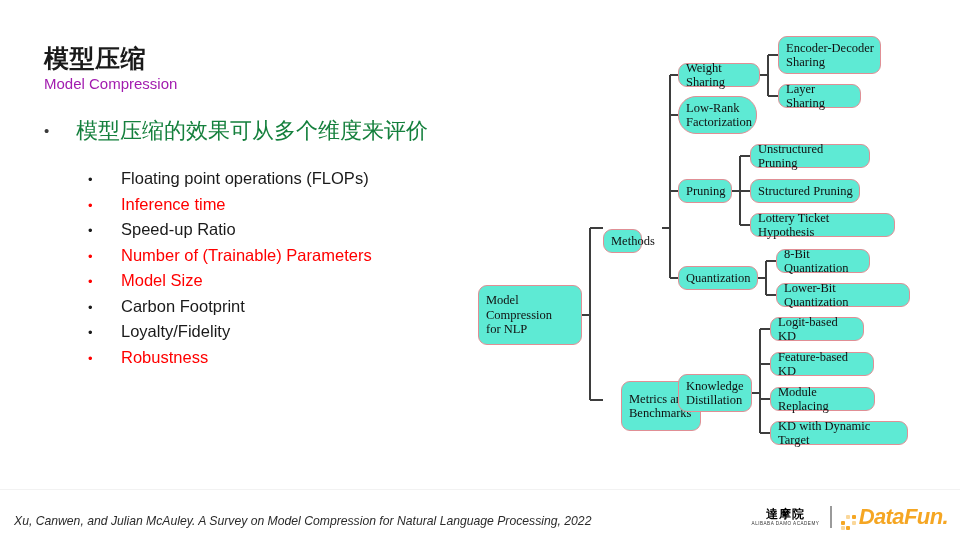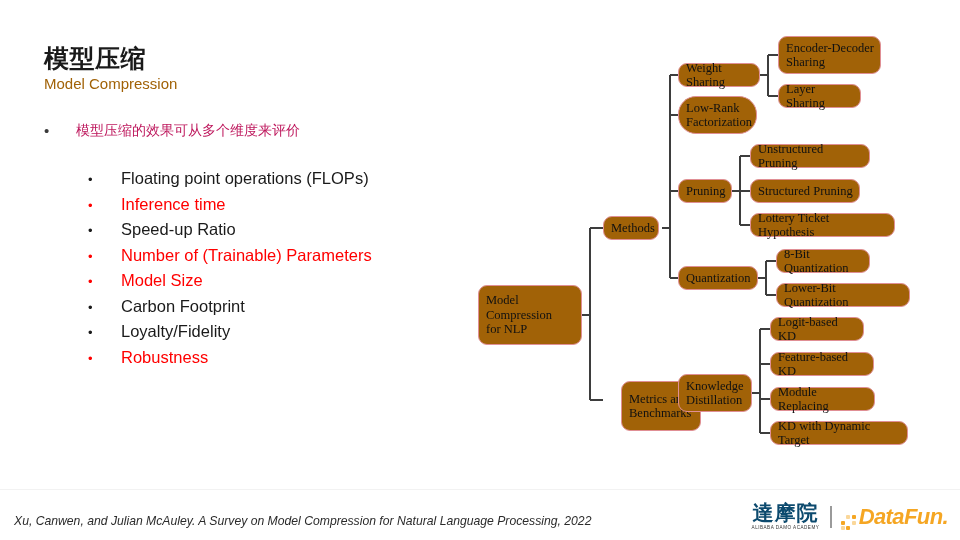--- a/index.html
+++ b/index.html
@@ -28,21 +28,21 @@
     line-height: 1.12;
     letter-spacing: 0.5px;
     color: #1a1a1a;
     white-space: nowrap;
   }
   #title-en {
     font-size: 15px;
     font-weight: normal;
     line-height: 1.2;
     margin-top: 3px;
-    color: #a16207;
+    color: #a21caf;
     white-space: nowrap;
   }
 
   
   #bullets {
     position: absolute;
     left: 44px;
     top: 118px;
     width: 430px;
   }
@@ -52,23 +52,23 @@
   }
   .lv1-marker {
     width: 32px;
     flex: 0 0 32px;
     font-size: 15px;
     line-height: 26px;
     color: #3a3a3a;
     text-align: left;
   }
   .lv1-text {
-    font-size: 14px;
+    font-size: 22px;
     line-height: 26px;
-    color: #be185d;
+    color: #15803d;
     font-family: "Liberation Serif", serif;
     white-space: nowrap;
   }
 
   #sub-bullets {
     margin-top: 22px;
     margin-left: 44px;
   }
   .lv2-row {
     display: flex;
@@ -100,21 +100,21 @@
   #tree svg {
     position: absolute;
     left: 0;
     top: 0;
   }
   .node {
     position: absolute;
     box-sizing: border-box;
     border: 1.3px solid #e08f95;
     border-radius: 9px;
-    background: #a16207;
+    background: #5eead4;
     font-family: "Liberation Serif", serif;
     font-size: 12.5px;
     line-height: 14.5px;
     color: #111111;
     padding: 3px 6px 3px 7px;
     display: flex;
     align-items: center;
     white-space: pre-line;
   }
 
@@ -146,24 +146,24 @@
     align-items: center;
     height: 34px;
   }
   #damo-logo {
     display: flex;
     flex-direction: column;
     align-items: center;
     line-height: 1;
   }
   #damo-cn {
-    font-size: 21px;
+    font-size: 12px;
     font-weight: bold;
     letter-spacing: 1px;
-    color: #0c4a6e;
+    color: #000000;
     font-family: "Liberation Serif", serif;
   }
   #damo-en {
     font-size: 4.6px;
     letter-spacing: 0.5px;
     color: #333333;
     margin-top: 2px;
     white-space: nowrap;
   }
   #logo-divider {
@@ -304,21 +304,21 @@
       <path d="M290,344 H300"></path>
       <path d="M290,379 H300"></path>
       <path d="M290,413 H300"></path>
     </g>
   </svg>
 
   <div class="node" style="left:8px; top:265px; width:104px; height:60px;">Model
 Compression
 for NLP</div>
 
-  <div class="node" style="left:133px; top:196px; width:56px; height:24px;">Methods</div>
+  <div class="node" style="left:133px; top:209px; width:39px; height:24px;">Methods</div>
 
   <div class="node" style="left:151px; top:361px; width:80px; height:50px;">Metrics and
 Benchmarks</div>
 
   <div class="node" style="left:208px; top:43px; width:82px; height:24px;">Weight Sharing</div>
 
   <div class="node" style="left:208px; top:76px; width:79px; height:38px;border-radius:18px;">Low-Rank
 Factorization</div>
 
   <div class="node" style="left:208px; top:159px; width:54px; height:24px;">Pruning</div>

